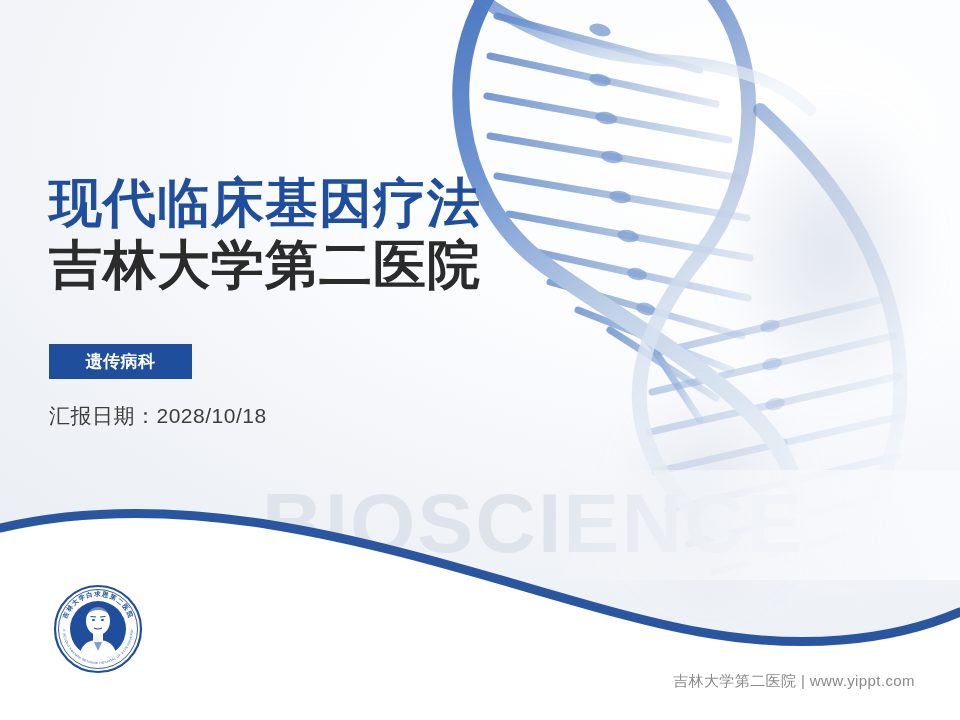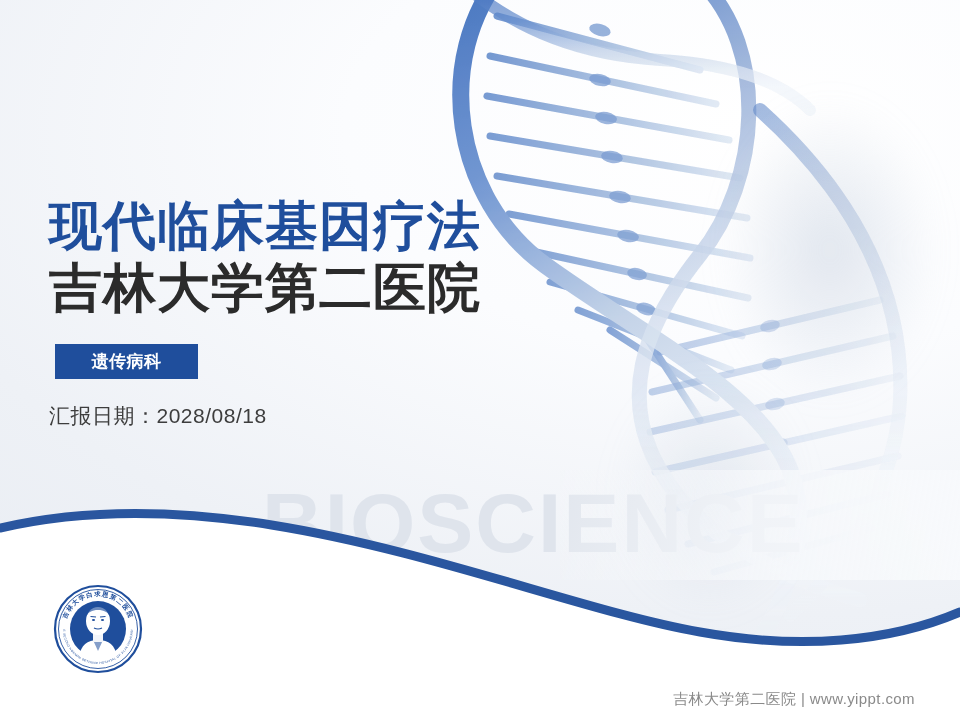--- a/index.html
+++ b/index.html
@@ -30,45 +30,45 @@
     font-family:"Liberation Sans","DejaVu Sans",sans-serif;
   }
   .wm-mask{
     position:absolute;left:560px;top:470px;width:420px;height:110px;
     background:linear-gradient(100deg,rgba(245,247,250,.15) 0%,rgba(246,248,251,.75) 45%,rgba(248,250,252,.92) 100%);
     pointer-events:none;
   }
   
   .wave-layer{position:absolute;left:0;top:0;width:960px;height:720px;}
   
-  .title-block{position:absolute;left:49px;top:172px;margin-top:23px;}
+  .title-block{position:absolute;left:49px;top:172px;}
   .t-line{
     font-size:53px;font-weight:bold;line-height:62px;letter-spacing:1px;
     white-space:nowrap;
   }
   .t1{color:#1f4e9c;}
   .t2{color:#2b2b2b;}
-  .badges{position:absolute;left:55px;top:344px;display:flex;gap:13px;flex-direction:column;}
+  .badges{position:absolute;left:49px;top:344px;display:flex;gap:13px;flex-direction:column;}
   .badge{
     height:35px;min-width:143px;box-sizing:border-box;
     display:flex;align-items:center;justify-content:center;
     color:#ffffff;font-size:17px;font-weight:bold;letter-spacing:.5px;
   }
   .badge-blue{background:#1f4e9c;}
   .badge-gray{background:#575757;}
   .date-line{
     position:absolute;left:49px;top:402px;
     font-size:21px;color:#3d3d3d;letter-spacing:.5px;white-space:nowrap;
   }
   
   .logo{position:absolute;left:52px;top:583px;width:92px;height:92px;}
   
   .footer{
     position:absolute;right:45px;top:672px;
-    font-size:15px;color:#8a8a8a;letter-spacing:.4px;white-space:nowrap;margin-top:18px;
+    font-size:15px;color:#8a8a8a;letter-spacing:.4px;white-space:nowrap;
   }
 </style>
 </head>
 <body>
 
 <div class="slide">
 
   <div class="dna-wrap">
     <div class="dna-blur"></div>
     <div class="dna-blur2"></div>
@@ -167,21 +167,21 @@
 
   <div class="title-block">
     <div class="t-line t1">现代临床基因疗法</div>
     <div class="t-line t2">吉林大学第二医院</div>
   </div>
 
   <div class="badges">
     <div class="badge badge-blue">遗传病科</div>
   </div>
 
-  <div class="date-line">汇报日期：2028/08/18</div>
+  <div class="date-line">汇报日期：2028/10/18</div>
 
   <div class="logo">
     <svg width="92" height="92" viewBox="0 0 92 92">
       <defs>
         <path id="ringTop" d="M 46,46 m -33,0 a 33,33 0 1,1 66,0" fill="none"></path>
         <path id="ringBot" d="M 46,46 m -35,0 a 35,35 0 1,0 70,0" fill="none"></path>
       </defs>
 
       <circle cx="46" cy="46" r="43" fill="none" stroke="#1f4e9c" stroke-width="2.2"></circle>
       <circle cx="46" cy="46" r="39.5" fill="none" stroke="#1f4e9c" stroke-width="0.9"></circle>

